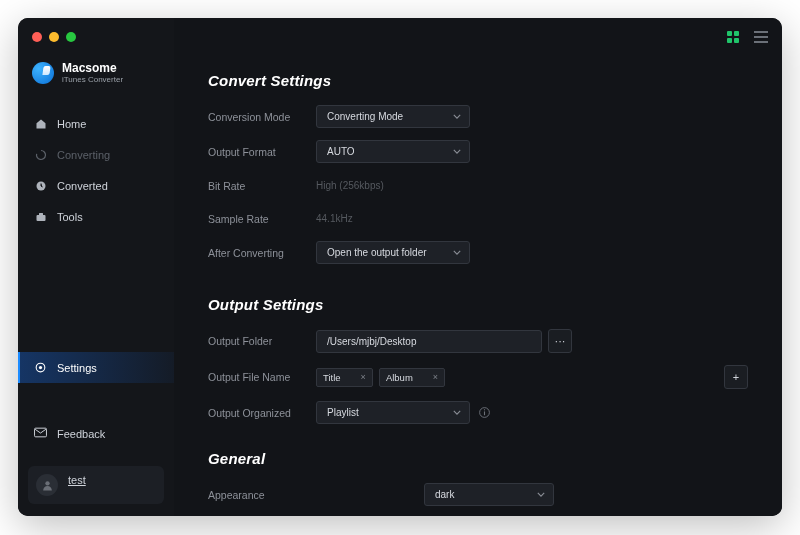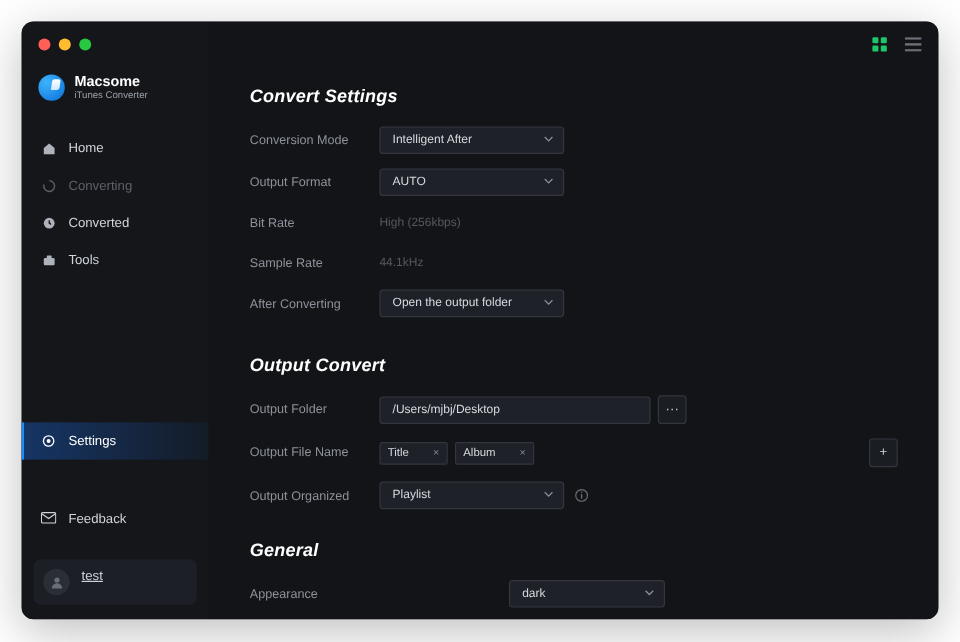--- a/index.html
+++ b/index.html
@@ -250,21 +250,21 @@
       </div>
     </div>
 
     <div class="content">
 
       <h2 class="section-title first">Convert Settings</h2>
 
       <div class="row">
         <div class="label">Conversion Mode</div>
         <div class="select">
-          <span>Intelligent After</span>
+          <span>Converting Mode</span>
           <span class="chev"><svg width="8" height="8" viewBox="0 0 10 10">
                 <path d="M1 3l4 4 4-4" fill="none" stroke="#8a8e96" stroke-width="1.4"></path>
               </svg></span>
         </div>
       </div>
 
       <div class="row">
         <div class="label">Output Format</div>
         <div class="select">
           <span>AUTO</span>
@@ -291,21 +291,21 @@
       <div class="row">
         <div class="label">After Converting</div>
         <div class="select">
           <span>Open the output folder</span>
           <span class="chev"><svg width="8" height="8" viewBox="0 0 10 10">
                 <path d="M1 3l4 4 4-4" fill="none" stroke="#8a8e96" stroke-width="1.4"></path>
               </svg></span>
         </div>
       </div>
 
-      <h2 class="section-title" style="margin-top:32px">Output Convert</h2>
+      <h2 class="section-title" style="margin-top:32px">Output Settings</h2>
 
       <div class="row">
         <div class="label">Output Folder</div>
         <div class="wide-input">
           <span>/Users/mjbj/Desktop</span>
         </div>
         <div class="sq-btn">···</div>
       </div>
 
       <div class="row">

